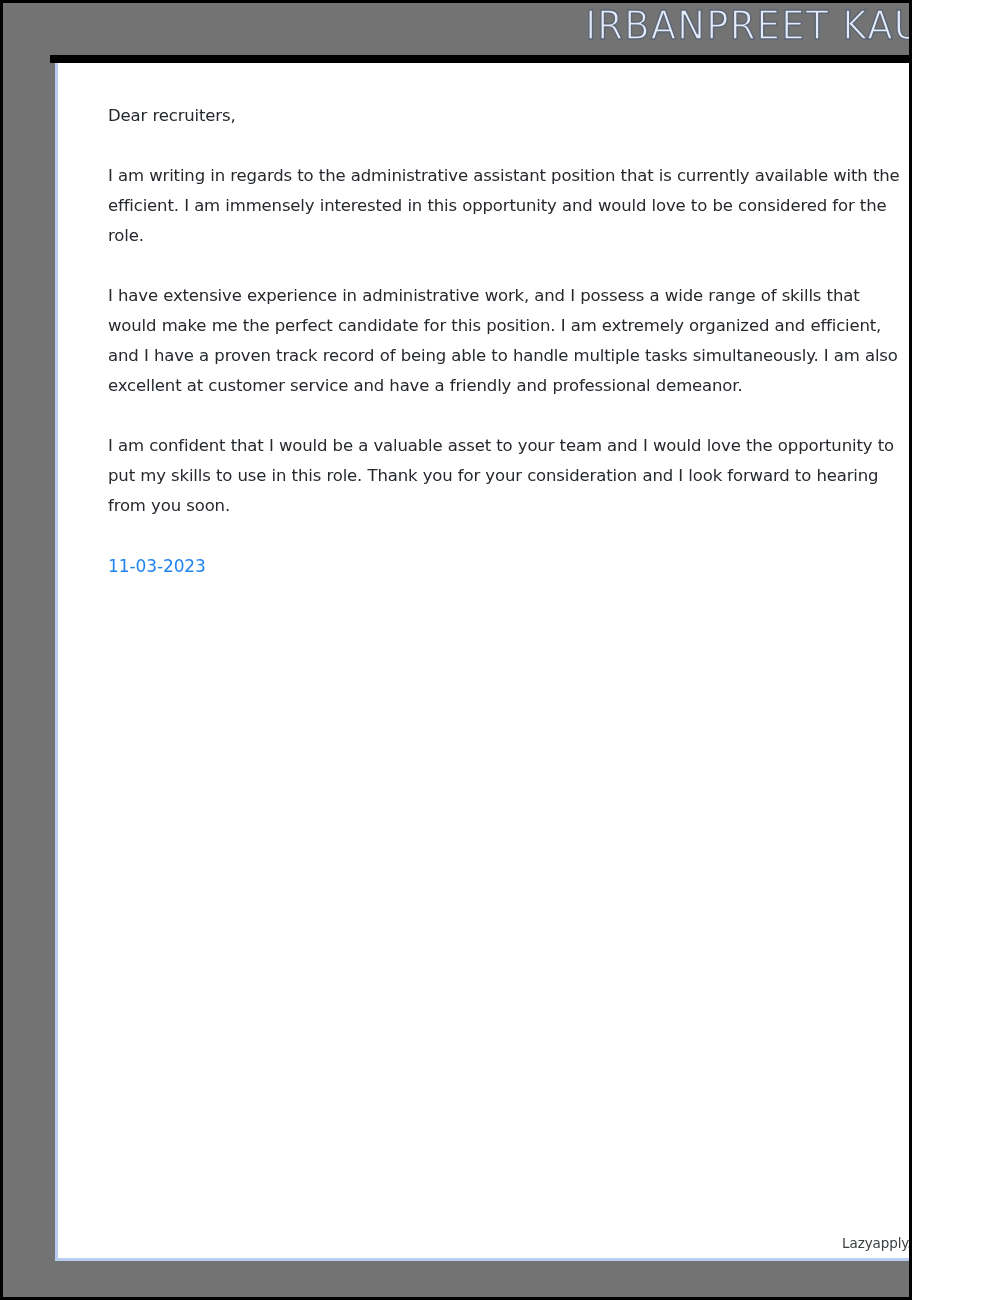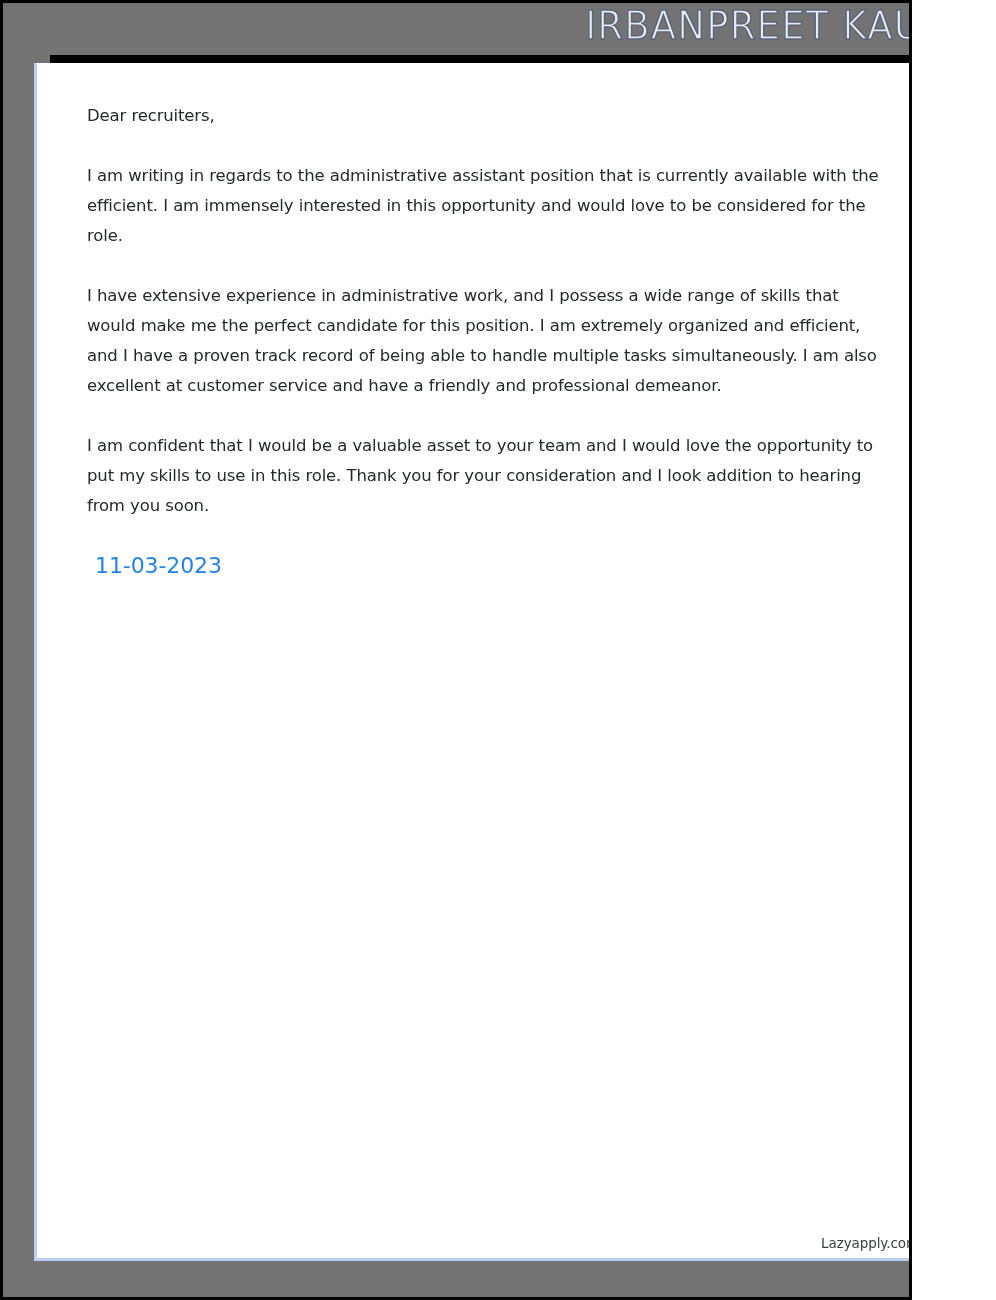--- a/index.html
+++ b/index.html
@@ -61,21 +61,21 @@
     left: 47px;
     top: 52px;
     width: 898px;
     height: 8px;
     background: #000000;
   }
 
   
   #letter-page {
     position: absolute;
-    left: 31px;
+    left: 52px;
     top: 60px;
     width: 898px;
     height: 1198px;
     box-sizing: border-box;
     background: #ffffff;
     border-left: 3px solid #b9cdf0;
     border-right: 3px solid #b9cdf0;
     border-bottom: 3px solid #b9cdf0;
     overflow: hidden;
   }
@@ -97,23 +97,23 @@
     text-align: left;
     letter-spacing: -0.15px;
     word-spacing: 0.2px;
   }
 
   .letter-paragraph.salutation {
     margin-bottom: 30px;
   }
 
   #letter-date {
-    margin: 8px;
+    margin: 0;
     font-family: "DejaVu Sans", sans-serif;
-    font-size: 22px;
+    font-size: 17px;
     line-height: 30px;
     color: #2083f0;
     letter-spacing: -0.1px;
   }
 
   
   #page-footer {
     position: absolute;
     right: 10px;
     bottom: 6px;
@@ -140,21 +140,21 @@
 
     <div id="letter-body">
 
       <p class="letter-paragraph salutation">Dear recruiters,</p>
 
       <p class="letter-paragraph">I am writing in regards to the administrative assistant position that is currently available with the efficient. I am immensely interested in this opportunity and would love to be considered for the role.</p>
 
       <p class="letter-paragraph">I have extensive experience in administrative work, and I possess a wide range of skills that would make me the perfect candidate for this position. I am extremely organized and efficient, and I have a proven track record of being able to handle multiple tasks simultaneously. I am also excellent at customer service and have a friendly and professional demeanor.</p>
 
 
-      <p class="letter-paragraph">I am confident that I would be a valuable asset to your team and I would love the opportunity to put my skills to use in this role. Thank you for your consideration and I look addition to hearing from you soon.</p>
+      <p class="letter-paragraph">I am confident that I would be a valuable asset to your team and I would love the opportunity to put my skills to use in this role. Thank you for your consideration and I look forward to hearing from you soon.</p>
 
       <p id="letter-date">11-03-2023</p>
 
     </div>
 
     <div id="page-footer">Lazyapply.com</div>
 
   </div>
 
 </div>

